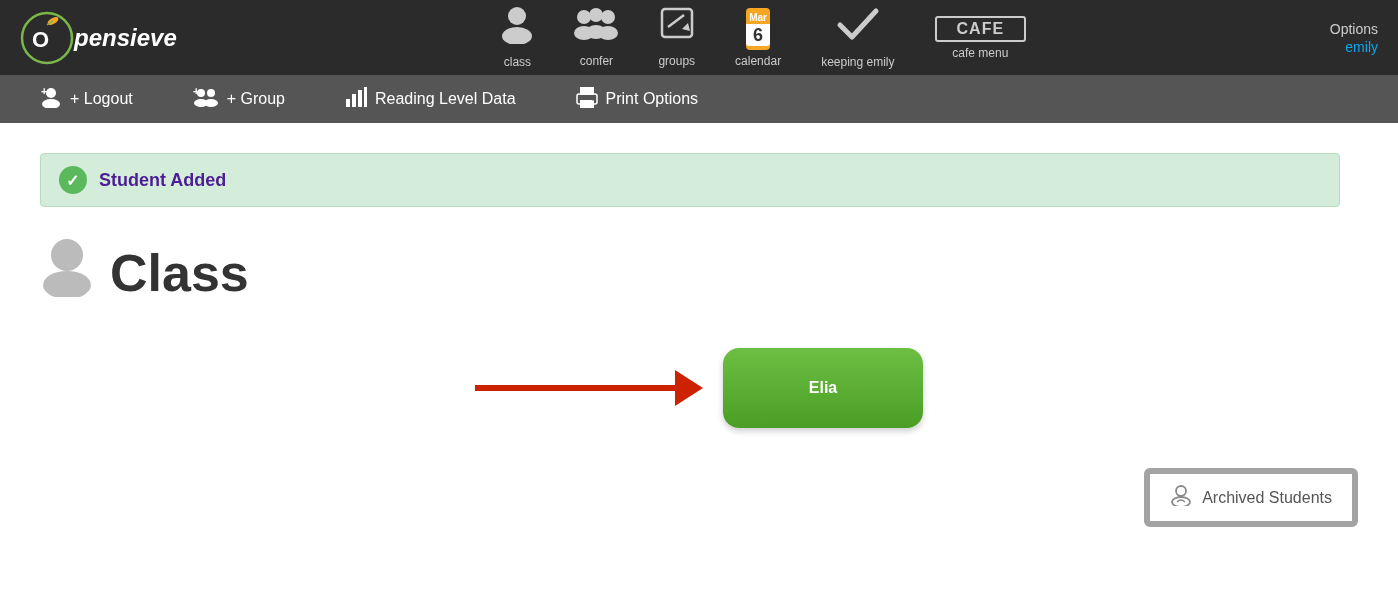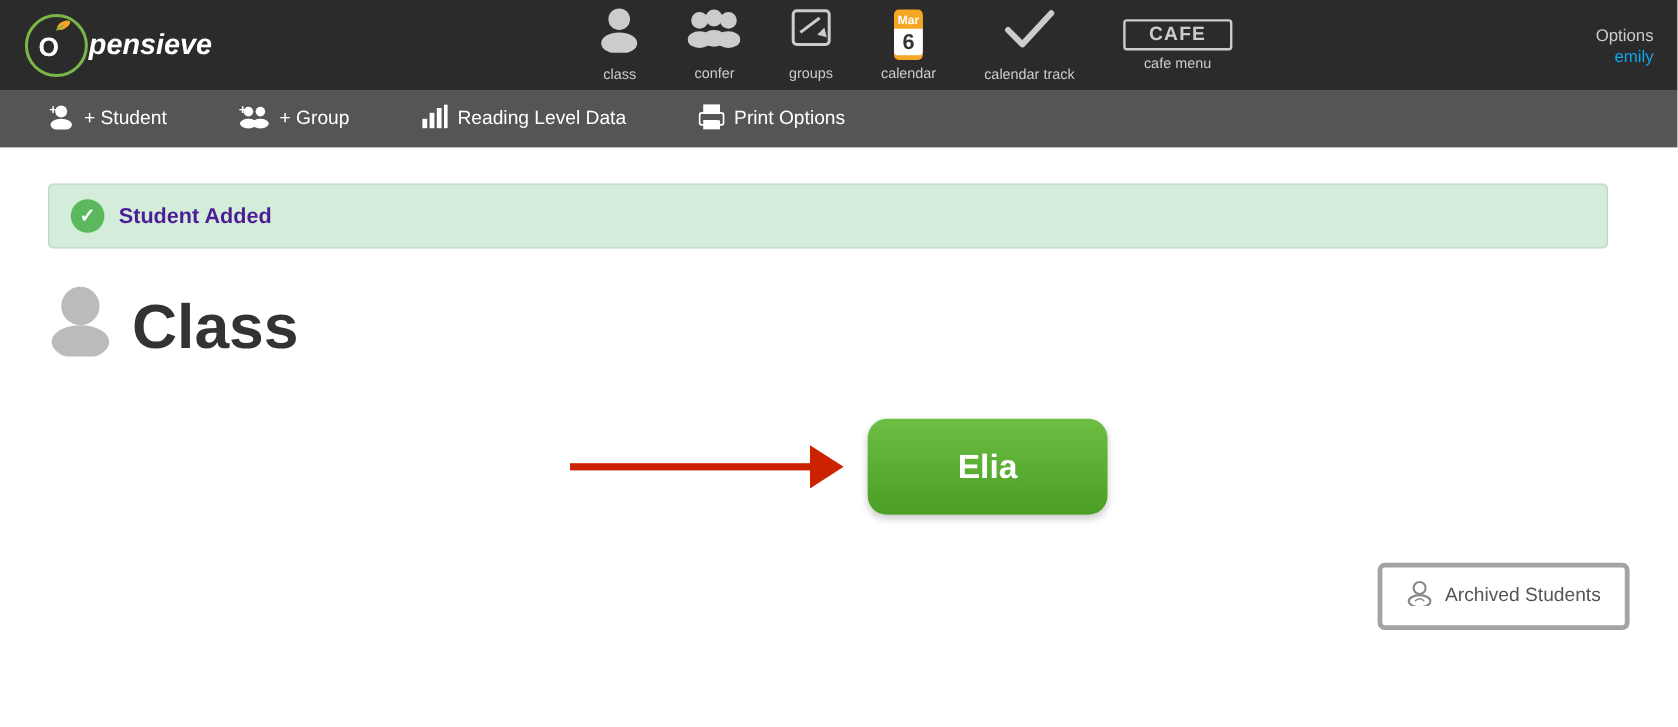--- a/index.html
+++ b/index.html
@@ -201,32 +201,32 @@
       width: 200px;
       height: 80px;
       cursor: pointer;
       display: flex;
       align-items: center;
       justify-content: center;
       box-shadow: 0 3px 6px rgba(0,0,0,0.2);
     }
     .student-btn-label {
       color: #fff;
-      font-size: 28px;
+      font-size: 16px;
       font-weight: bold;
     }
 
     
     .archived-btn-area {
       display: flex;
       justify-content: flex-end;
       margin-top: 20px;
     }
     .archived-btn {
-      border: 4px solid #a3a3a3;
+      border: 6px solid #a3a3a3;
       background: #fff;
       border-radius: 6px;
       padding: 10px 20px;
       cursor: pointer;
       display: flex;
       align-items: center;
       gap: 10px;
       font-size: 16px;
       color: #555;
     }
@@ -305,21 +305,21 @@
       </div>
       <span class="nav-label">calendar</span>
     </div>
 
     <div class="nav-item">
       <span class="nav-icon checkmark-icon">
         <svg width="44" height="36" viewBox="0 0 44 36">
           <polyline points="4,18 16,30 40,4" fill="none" stroke="#ccc" stroke-width="5" stroke-linecap="round" stroke-linejoin="round"></polyline>
         </svg>
       </span>
-      <span class="nav-label">calendar track</span>
+      <span class="nav-label">keeping emily</span>
     </div>
 
     <div class="nav-item">
       <div class="cafe-box">
         <span>CAFE</span>
       </div>
       <span class="nav-label">cafe menu</span>
     </div>
   </div>
 
@@ -331,21 +331,21 @@
 
 <nav class="sub-nav">
   <a class="sub-nav-item">
     <span class="sub-icon">
       <svg width="22" height="22" viewBox="0 0 22 22">
         <circle cx="11" cy="7" r="5" fill="#fff"></circle>
         <ellipse cx="11" cy="18" rx="9" ry="5" fill="#fff"></ellipse>
         <text x="1" y="9" font-size="11" fill="#fff" font-weight="bold">+</text>
       </svg>
     </span>
-    <span>+ Student</span>
+    <span>+ Logout</span>
   </a>
   <a class="sub-nav-item">
     <span class="sub-icon">
       <svg width="26" height="22" viewBox="0 0 26 22">
         <circle cx="8" cy="7" r="4" fill="#fff"></circle>
         <ellipse cx="8" cy="17" rx="7" ry="4" fill="#fff"></ellipse>
         <circle cx="18" cy="7" r="4" fill="#fff"></circle>
         <ellipse cx="18" cy="17" rx="7" ry="4" fill="#fff"></ellipse>
         <text x="0" y="9" font-size="11" fill="#fff" font-weight="bold">+</text>
       </svg>

